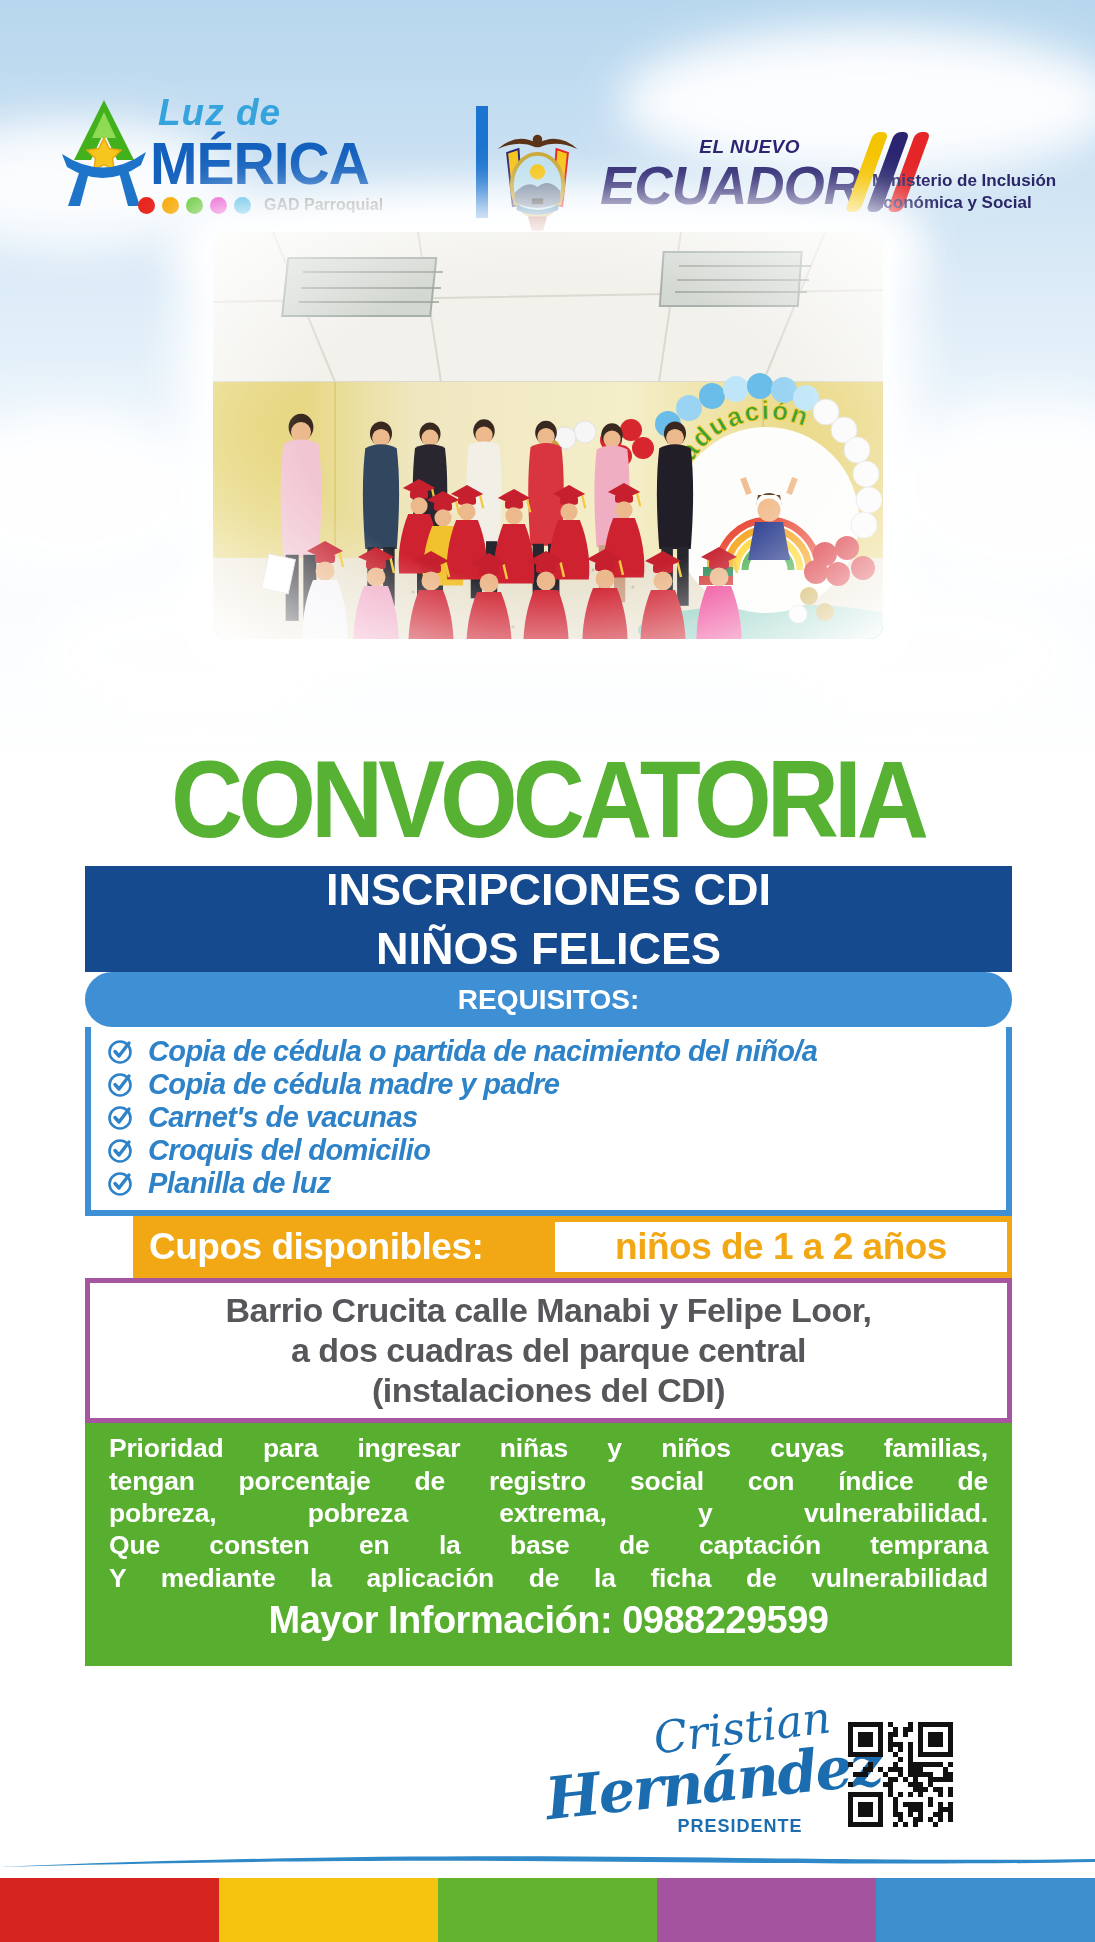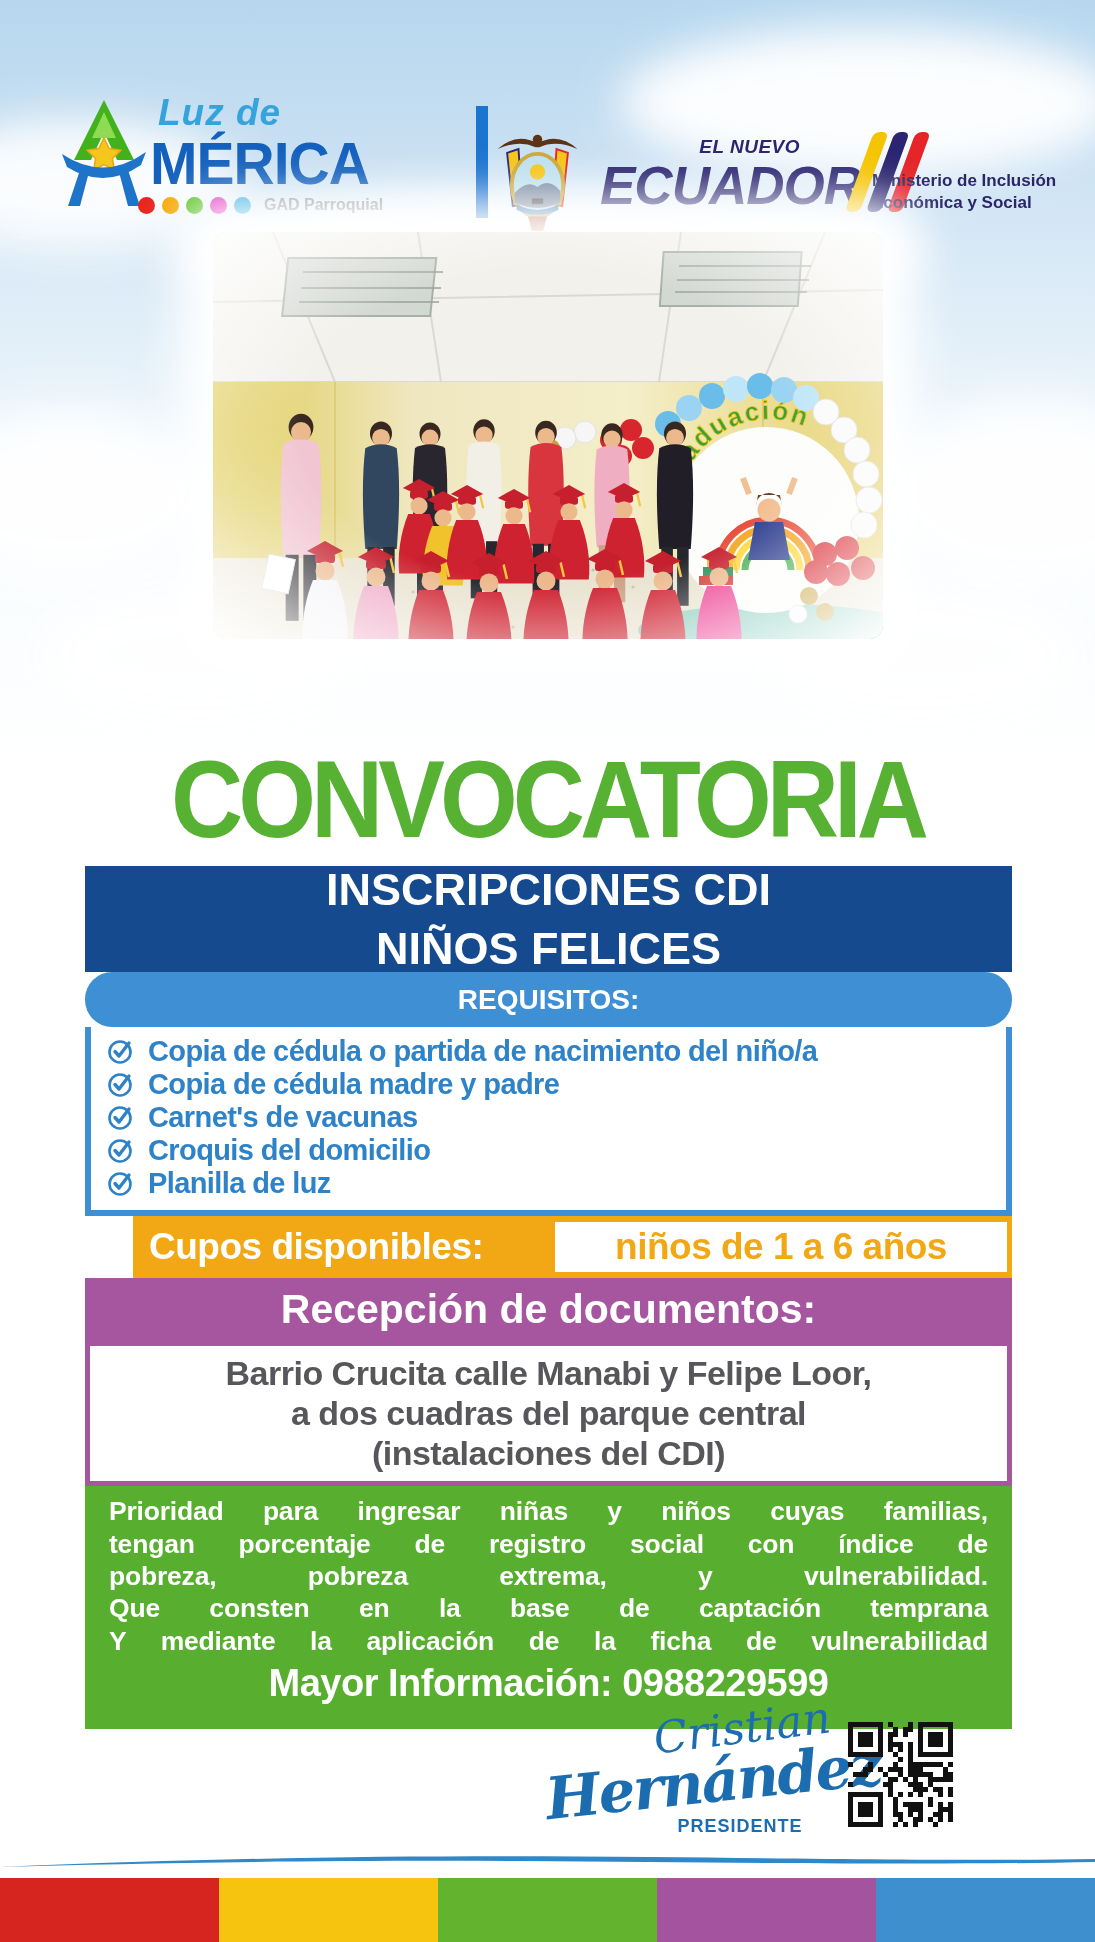--- a/index.html
+++ b/index.html
@@ -29,21 +29,21 @@
     background:radial-gradient(ellipse at 50% 48%, rgba(255,255,255,0) 52%, rgba(255,255,255,.55) 78%, rgba(255,255,255,.95) 98%);}
   
   .big-title{position:absolute;left:0;top:748px;width:1095px;text-align:center;
     font-size:100px;font-weight:900;color:#57b233;letter-spacing:-5px;transform:scaleY(1.1);line-height:1;}
   
   .stack{position:absolute;left:85px;top:866px;width:927px;}
   .banner-dark{height:106px;background:#164a8e;color:#fff;display:flex;flex-direction:column;justify-content:center;align-items:center;gap:9px;}
   .banner-dark div{font-size:45px;font-weight:800;letter-spacing:0;line-height:1.1;}
   .banner-req{height:55px;background:#3e8fd3;color:#fff;display:flex;align-items:center;justify-content:center;
     font-size:28px;font-weight:800;border-radius:27px;}
-  .checklist{background:#fff;border:6px solid #3e8fd3;border-top:none;padding:8px 8px 10px 16px;}
+  .checklist{background:#fff;border:6px solid #3e8fd3;border-top:none;padding:8px 8px 10px 16px;font-style:italic;}
   .chk-row{display:flex;align-items:center;gap:14px;height:33px;}
   .chk-icon{width:27px;height:27px;flex:0 0 27px;}
   .chk-text{font-size:29px;font-weight:800;color:#2d82c8;letter-spacing:-.6px;white-space:nowrap;}
   .banner-cupos{height:62px;background:#f2a814;display:flex;align-items:center;margin-left:48px;}
   .cupos-label{margin-left:16px;font-size:37px;font-weight:800;color:#fff;letter-spacing:-.5px;}
   .cupos-value{margin-left:auto;margin-right:5px;background:#fff;height:50px;width:452px;display:flex;align-items:center;justify-content:center;
     font-size:37px;font-weight:800;color:#f2a814;letter-spacing:-.5px;}
   .banner-recep{height:63px;background:#a6569f;color:#fff;display:flex;align-items:center;justify-content:center;
     font-size:41px;font-weight:800;}
   .address{background:#fff;border:5px solid #a6569f;padding:8px 0;text-align:center;
@@ -308,24 +308,23 @@
         <svg class="chk-icon" viewBox="0 0 27 27">
             <circle cx="13" cy="14" r="10.5" fill="none" stroke="#2d82c8" stroke-width="2.6"></circle>
             <path d="M8,13.5 L12,18 L22,5" fill="none" stroke="#2d82c8" stroke-width="3.4" stroke-linecap="round" stroke-linejoin="round"></path>
           </svg>
         <span class="chk-text">Planilla de luz</span>
       </div>
     </div>
 
     <div class="banner-cupos">
       <span class="cupos-label">Cupos disponibles:</span>
-      <span class="cupos-value">niños de 1 a 6 años</span>
-    </div>
-
-    <div class="banner-recep">Recepción de documentos:</div>
+      <span class="cupos-value">niños de 1 a 2 años</span>
+    </div>
+
 
     <div class="address">
       <div>Barrio Crucita calle Manabi y Felipe Loor,</div>
       <div>a dos cuadras del parque central</div>
       <div>(instalaciones del CDI)</div>
     </div>
 
     <div class="green-box">
       <div class="green-line">Prioridad para ingresar niñas y niños cuyas familias,</div>
       <div class="green-line">tengan porcentaje de registro social con índice de</div>

